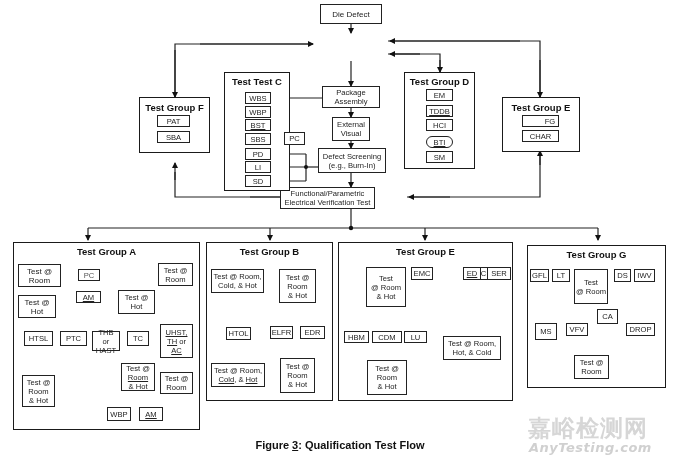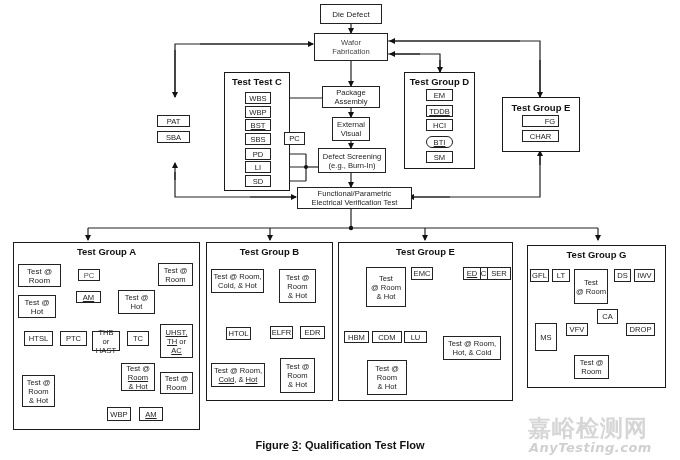--- a/index.html
+++ b/index.html
@@ -159,31 +159,32 @@
       <circle cx="297" cy="318" r="2"></circle>
       <circle cx="297" cy="346" r="2"></circle>
       <circle cx="386" cy="317" r="2"></circle>
       <circle cx="386" cy="351" r="2"></circle>
       <circle cx="591" cy="314" r="2"></circle>
       <circle cx="591" cy="343" r="2"></circle>
     </g>
   </svg>
 
   <div class="box thick" style="left:320px;top:4px;width:62px;height:20px;">Die Defect</div>
-  <div class="box thick small" style="left:314px;top:33px;width:74px;height:28px;color:#444;">Wafor
-Fabrication</div>
   <div class="box small" style="left:322px;top:86px;width:58px;height:22px;">Package
 Assembly</div>
   <div class="box thick small" style="left:332px;top:117px;width:38px;height:24px;">External
 Visual</div>
   <div class="box thick small" style="left:318px;top:148px;width:68px;height:25px;">Defect Screening
 (e.g., Burn-In)</div>
-  <div class="box small" style="left:297px;top:187px;width:115px;height:22px;">Functional/Parametric
+  <div class="box small" style="left:280px;top:187px;width:95px;height:22px;">Functional/Parametric
 Electrical Verification Test</div>
 
+  <div class="group" style="left:139px;top:97px;width:71px;height:56px;">
+    <div class="group-title" style="top:4px;">Test Group F</div>
+  </div>
   <div class="box small" style="left:157px;top:115px;width:33px;height:12px;">PAT</div>
   <div class="box small" style="left:157px;top:131px;width:33px;height:12px;">SBA</div>
 
   <div class="group" style="left:224px;top:72px;width:66px;height:119px;">
     <div class="group-title" style="top:3px;">Test Test C</div>
   </div>
   <div class="box small" style="left:245px;top:92px;width:26px;height:12px;">WBS</div>
   <div class="box small" style="left:245px;top:106px;width:26px;height:12px;">WBP</div>
   <div class="box small u" style="left:245px;top:119px;width:26px;height:12px;">BST</div>
   <div class="box small" style="left:245px;top:133px;width:26px;height:12px;">SBS</div>
@@ -284,21 +285,21 @@
 
   <div class="group" style="left:527px;top:245px;width:139px;height:143px;">
     <div class="group-title" style="top:3px;">Test Group G</div>
   </div>
   <div class="box small" style="left:530px;top:269px;width:19px;height:13px;">GFL</div>
   <div class="box small" style="left:552px;top:269px;width:18px;height:13px;">LT</div>
   <div class="box small" style="left:574px;top:269px;width:34px;height:35px;">Test
 @ Room</div>
   <div class="box small" style="left:614px;top:269px;width:17px;height:13px;">DS</div>
   <div class="box small" style="left:634px;top:269px;width:21px;height:13px;">IWV</div>
-  <div class="box small" style="left:535px;top:323px;width:22px;height:28px;">MS</div>
+  <div class="box small" style="left:535px;top:323px;width:22px;height:17px;">MS</div>
   <div class="box small" style="left:566px;top:323px;width:22px;height:13px;">VFV</div>
   <div class="box small" style="left:597px;top:309px;width:21px;height:15px;">CA</div>
   <div class="box small" style="left:626px;top:323px;width:29px;height:13px;">DROP</div>
   <div class="box small" style="left:574px;top:355px;width:35px;height:24px;">Test @
 Room</div>
 
   <div class="caption"><span>Figure </span><span class="u">3</span><span>:  Qualification Test Flow</span></div>
 
   <div class="wm1">嘉峪检测网</div>
   <div class="wm2">AnyTesting.com</div>

